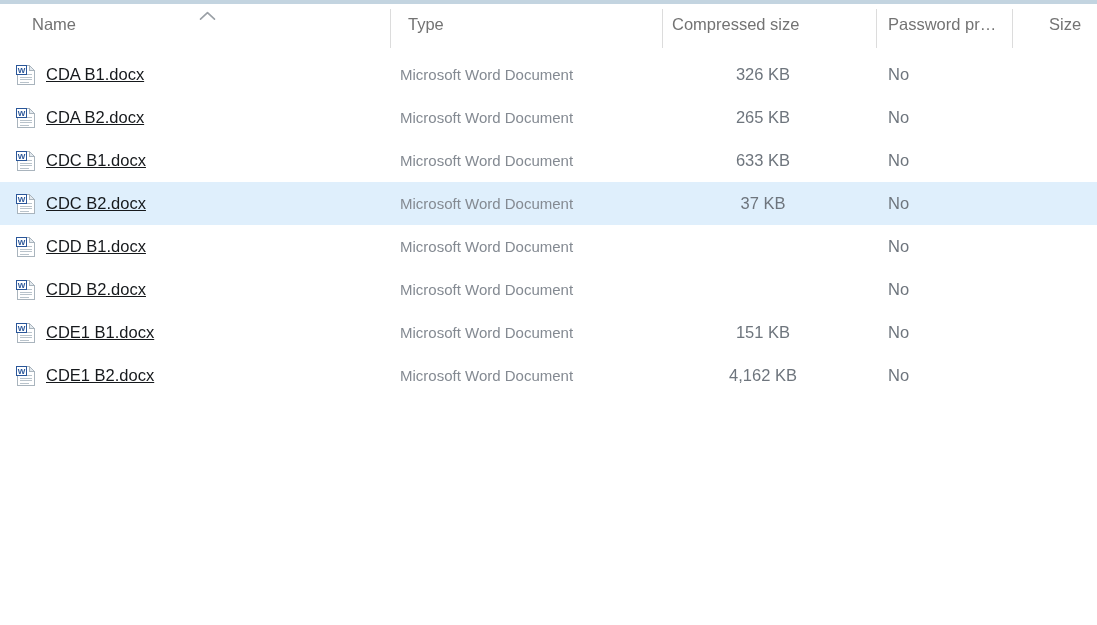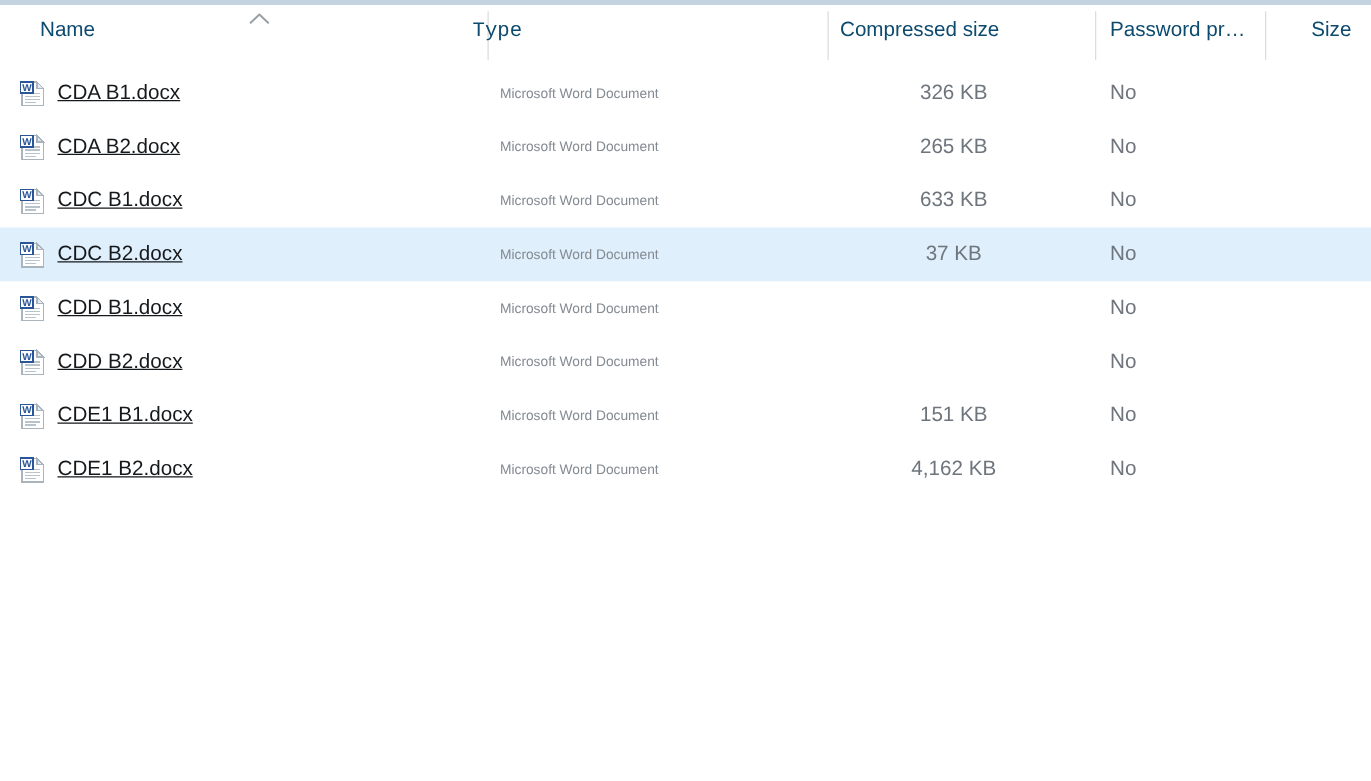--- a/index.html
+++ b/index.html
@@ -37,30 +37,30 @@
     background: #ffffff;
   }
 
   .header-cell {
     position: absolute;
     top: 0;
     height: 41px;
     display: flex;
     align-items: center;
     font-size: 16.5px;
-    color: #0c4a6e;
+    color: #737373;
     white-space: nowrap;
     overflow: hidden;
     cursor: pointer;
   }
 
   .header-cell.align-left  { justify-content: flex-start; }
 
   .col-name      { left: 0;     width: 390px; padding-left: 32px; }
-  .col-type      { left: 369px; width: 271px; padding-left: 9px; font-family: Liberation Mono, monospace;  }
+  .col-type      { left: 399px; width: 271px; padding-left: 9px;  }
   .col-csize     { left: 663px; width: 213px; padding-left: 9px;  }
   .col-password  { left: 877px; width: 135px; padding-left: 11px; }
   .col-size      { left: 1013px; width: 84px; padding-left: 8px; margin-left: 28px;  }
 
   .col-divider {
     position: absolute;
     top: 5px;
     width: 1px;
     height: 39px;
     background: #dcdcdc;
@@ -113,21 +113,21 @@
     width: 390px;
     padding-left: 14px;
     font-size: 16.5px;
     color: #16191c;
   }
 
   .cell-type {
     left: 391px;
     width: 271px;
     padding-left: 9px;
-    font-size: 11px;
+    font-size: 15px;
     color: #848a92;
   }
 
   .cell-csize {
     left: 663px;
     width: 206px;
     justify-content: center;
     padding-right: 6px;
     font-size: 16.5px;
     color: #6e757d;

